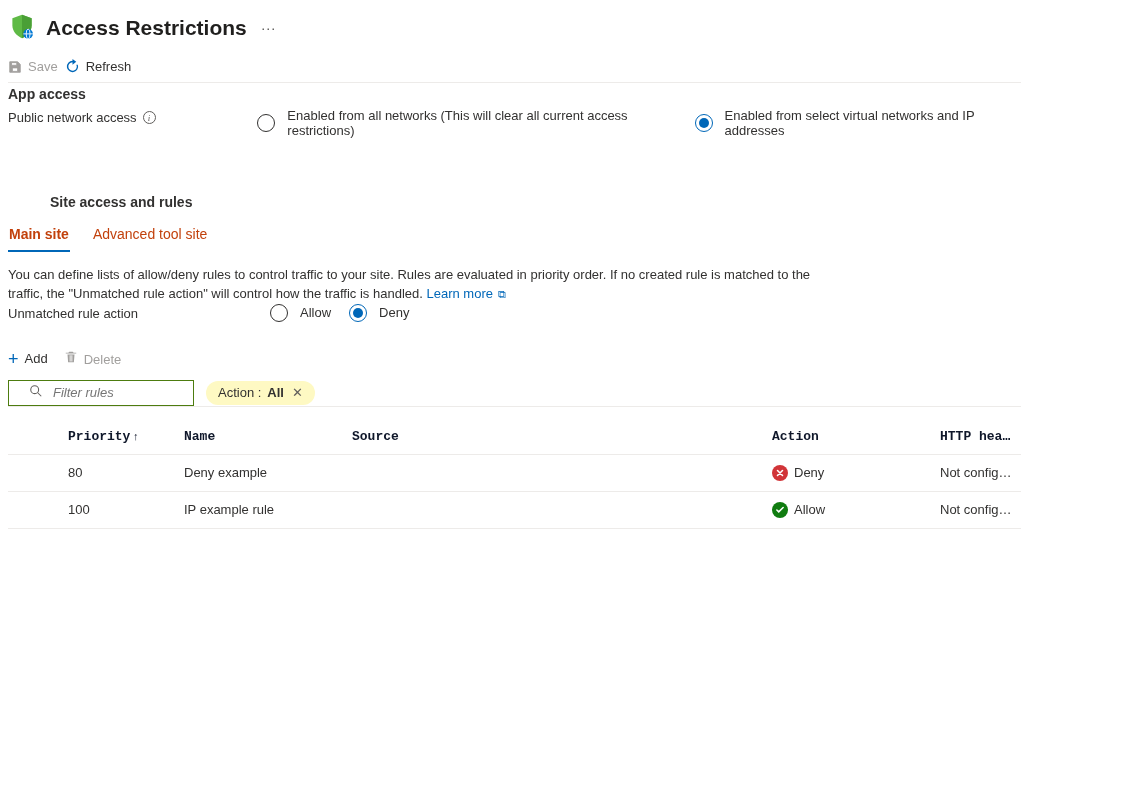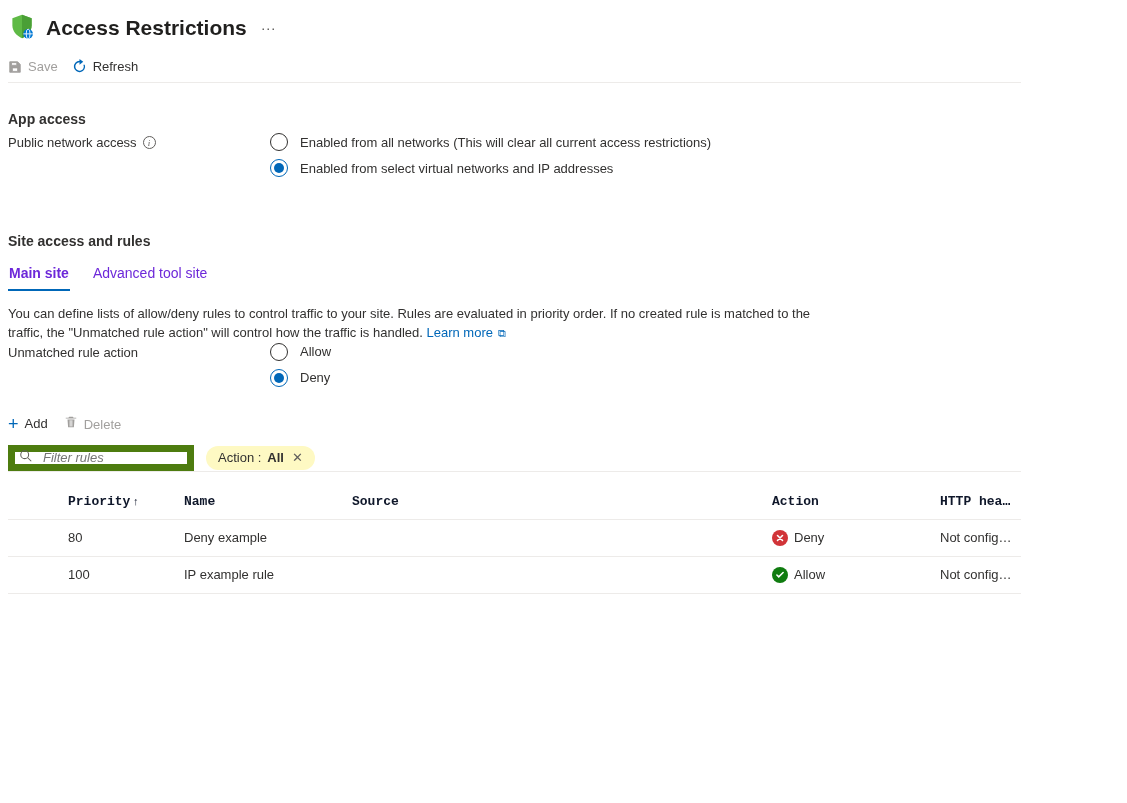--- a/index.html
+++ b/index.html
@@ -26,40 +26,40 @@
     font-size: 21px;
     font-weight: 600;
     color: #201f1e;
   }
   .more-dots { color:#605e5c; font-size:15px; padding:0 4px; }
 
   
   .toolbar {
     display: flex;
     align-items: center;
-    gap: 14px;
+    gap: 7px;
     padding: 8px 0;
     border-bottom: 1px solid #edebe9;
   }
   .tb-btn {
     display: inline-flex;
     align-items: center;
     gap: 6px;
     font-size: 13px;
     cursor: pointer;
   }
   .tb-btn.disabled { color: #a19f9d; cursor: default; }
   .tb-btn .icon { display:inline-flex; }
   .tb-btn.disabled svg { stroke:#a19f9d; fill:#a19f9d; }
 
   
   .section-title {
     font-size: 14px;
     font-weight: 600;
-    margin-top: 28px;
+    margin-top: 3px;
     margin-bottom: 6px;
     color: #323130;
   }
   .desc {
     font-size: 13px;
     color: #323130;
     line-height: 1.45;
     max-width: 970px;
   }
   .link { color: #0067b8; cursor: pointer; }
@@ -84,21 +84,21 @@
     border-radius: 50%;
     display:inline-flex;
     align-items:center;
     justify-content:center;
     font-size: 9px;
     font-style: italic;
     font-family: Georgia, serif;
     color:#605e5c;
     box-sizing: border-box;
   }
-  .radio-group { display:flex; flex-direction:column; gap: 8px; }
+  .radio-group { display:flex; flex-direction:row; gap: 18px; }
   .radio-item {
     display:flex;
     align-items:center;
     gap: 12px;
     font-size: 13px;
     cursor:pointer;
   }
   .radio-outer {
     width: 18px; height: 18px;
     border: 1.5px solid #323130;
@@ -122,21 +122,21 @@
   .tabs {
     display:flex;
     gap: 22px;
     margin-top: 12px;
     border-bottom: 0;
   }
   .tab {
     font-size: 14px;
     padding: 4px 1px 8px 1px;
     cursor:pointer;
-    color:#6d28d9;
+    color:#c2410c;
   }
   .tab.active {
     font-weight: 600;
     border-bottom: 2.5px solid #0067b8;
   }
 
   
   .rules-actions {
     display:flex;
     align-items:center;
@@ -160,24 +160,24 @@
     align-items:center;
     gap: 12px;
     margin-top: 12px;
     border-bottom: 1px solid #edebe9;
     padding-bottom: 0;
   }
   .search {
     display:flex;
     align-items:center;
     gap:8px;
-    border: 7px solid #4d7c0f;
+    border: 1px solid #4d7c0f;
     height: 26px;
     width: 186px;
-    padding: 0 4px;
+    padding: 0 20px;
     box-sizing:border-box;
   }
   .search input {
     border:none;
     outline:none;
     font-size:13px;
     flex:1;
     font-family: inherit;
     font-style: italic;
     color:#605e5c;
@@ -289,21 +289,21 @@
         </div>
         <div class="radio-item selected">
           <span class="radio-outer">
             <span class="radio-inner"></span>
           </span>
           <span>Enabled from select virtual networks and IP addresses</span>
         </div>
       </div>
   </div>
 
-  <div class="section-title" style="margin-top:56px;">Site access and rules</div>
+  <div class="section-title" style="margin-top:56px;margin-left:42px;">Site access and rules</div>
 
   <div class="tabs" id="site-tabs">
       <span class="tab active">Main site</span>
       <span class="tab">Advanced tool site</span>
     </div>
 
   <div class="desc" style="margin-top:14px; max-width:830px;">
     <span>You can define lists of allow/deny rules to control traffic to your site. Rules are evaluated in priority order. If no created rule is matched to the traffic, the "Unmatched rule action" will control how the traffic is handled.</span>
     <span class="link">
       <span>Learn more</span><span class="ext-icon">&nbsp;⧉</span>

